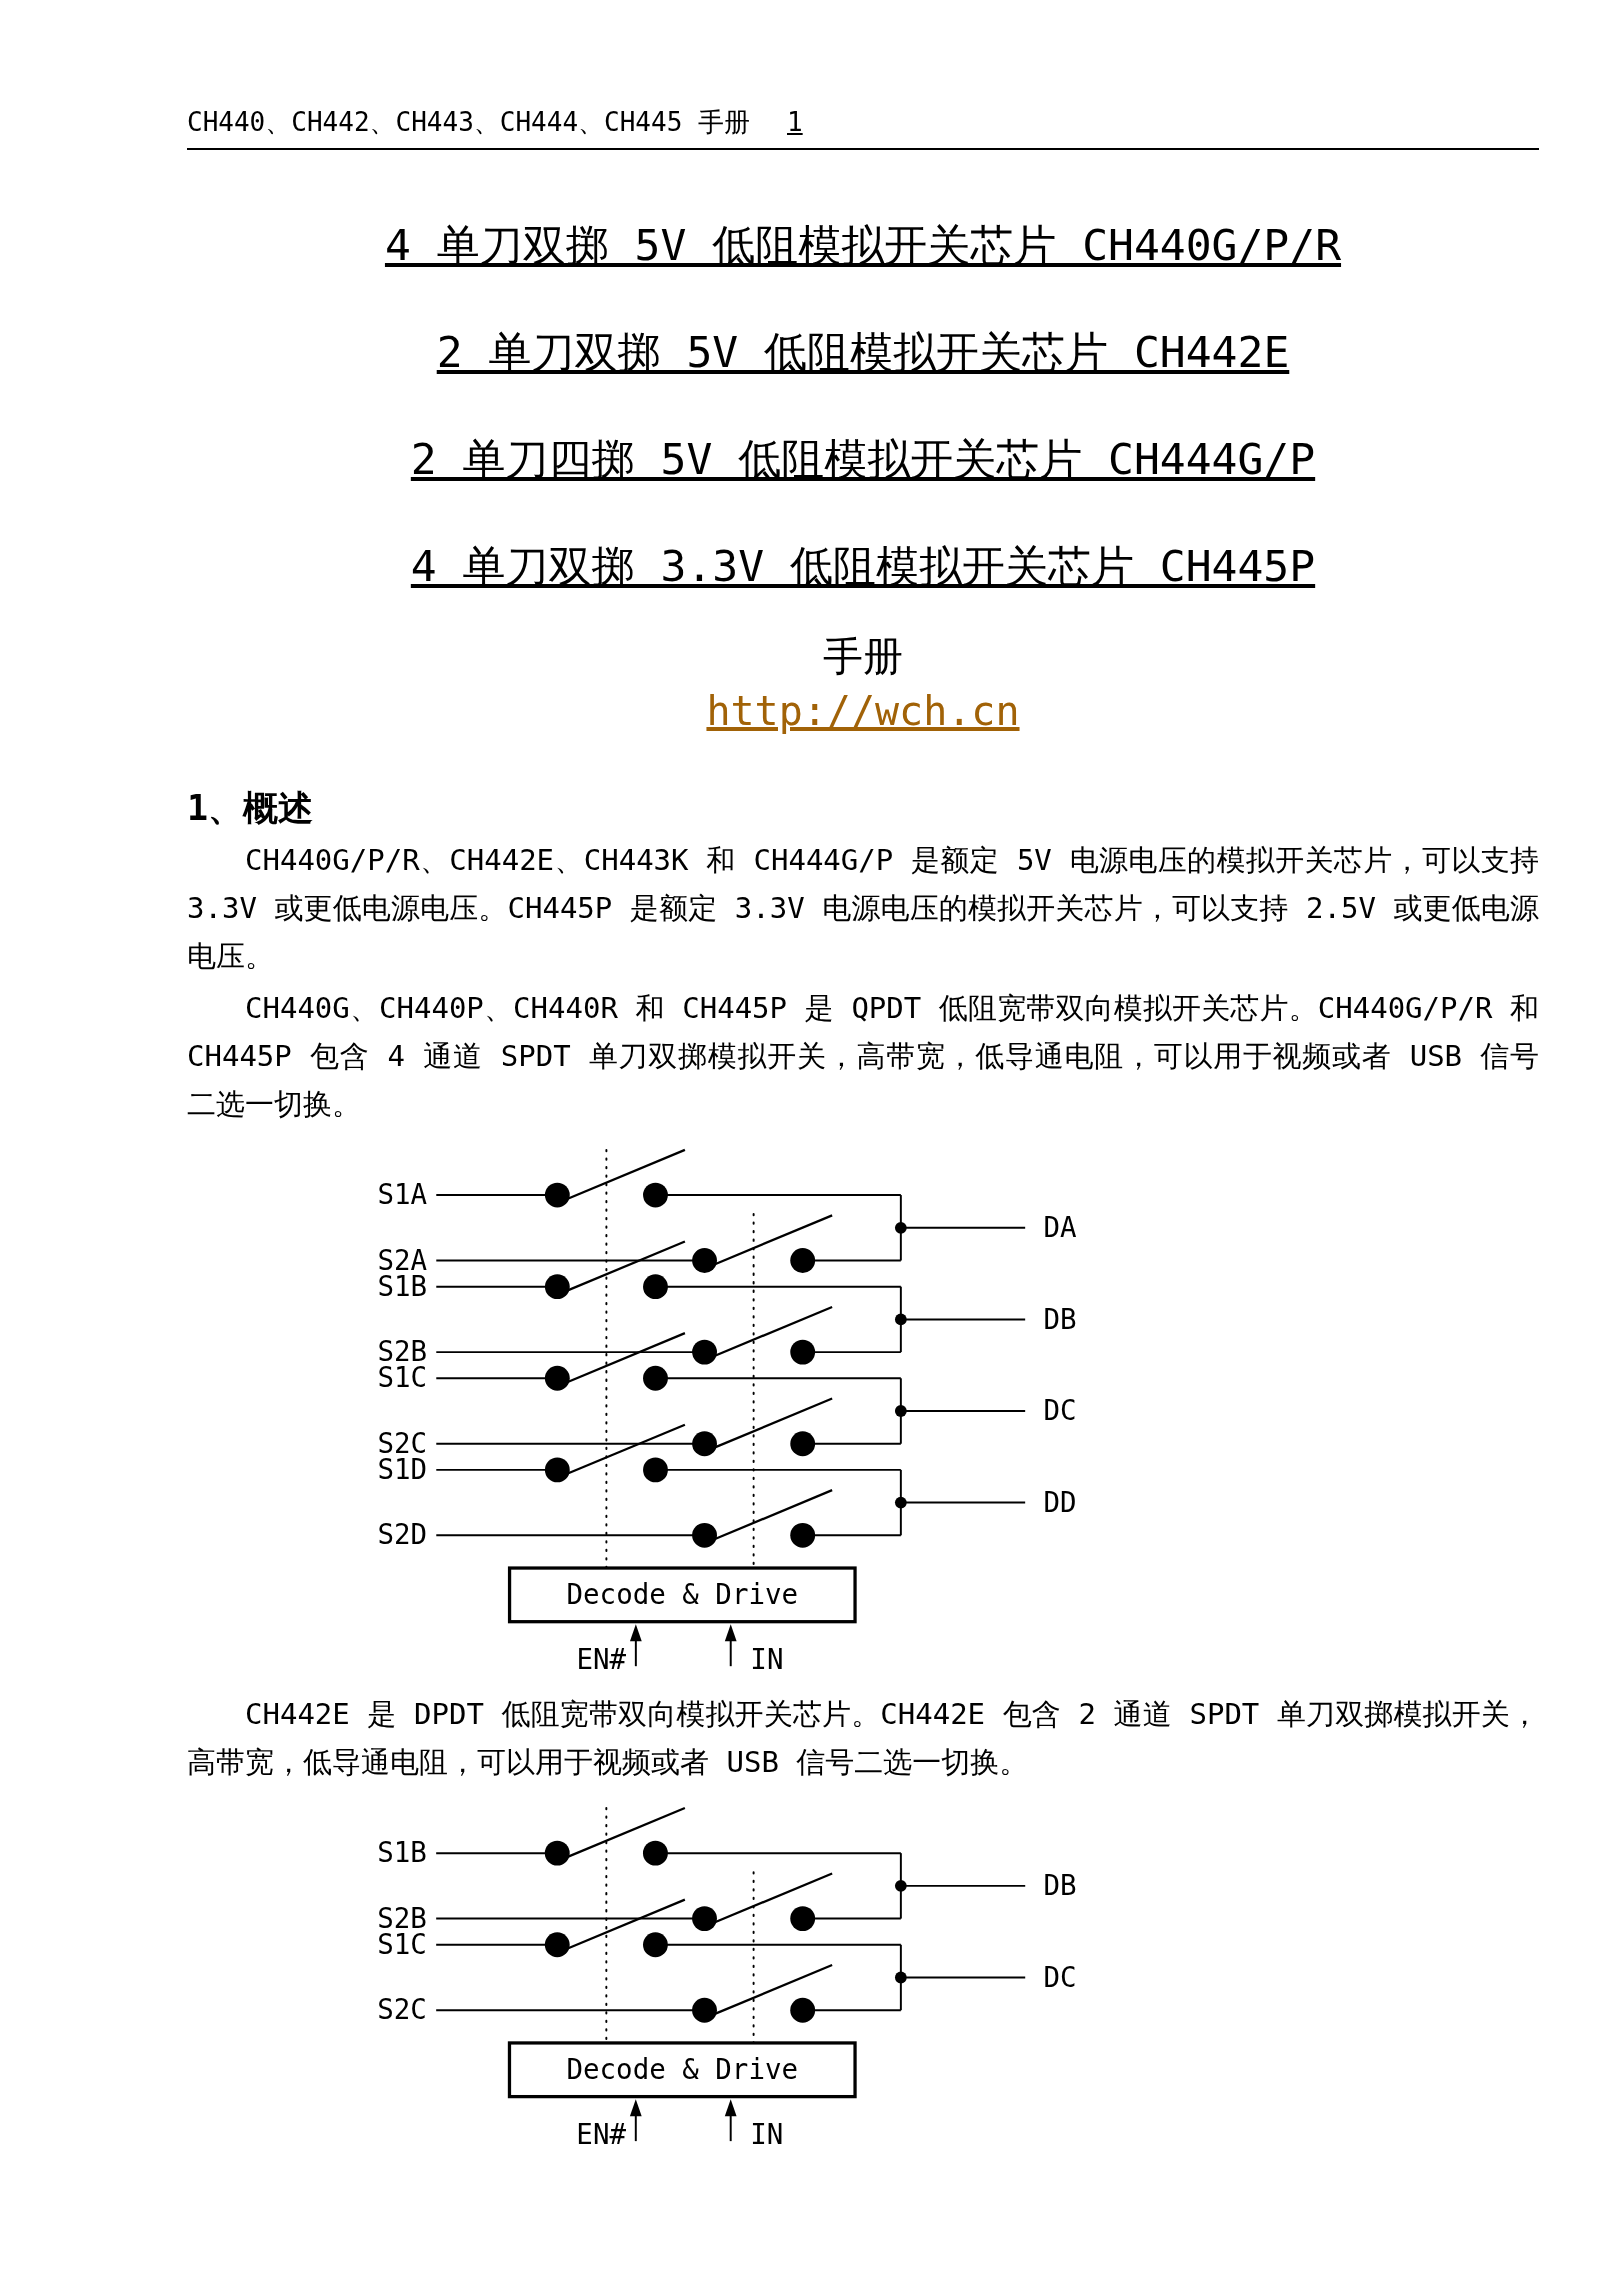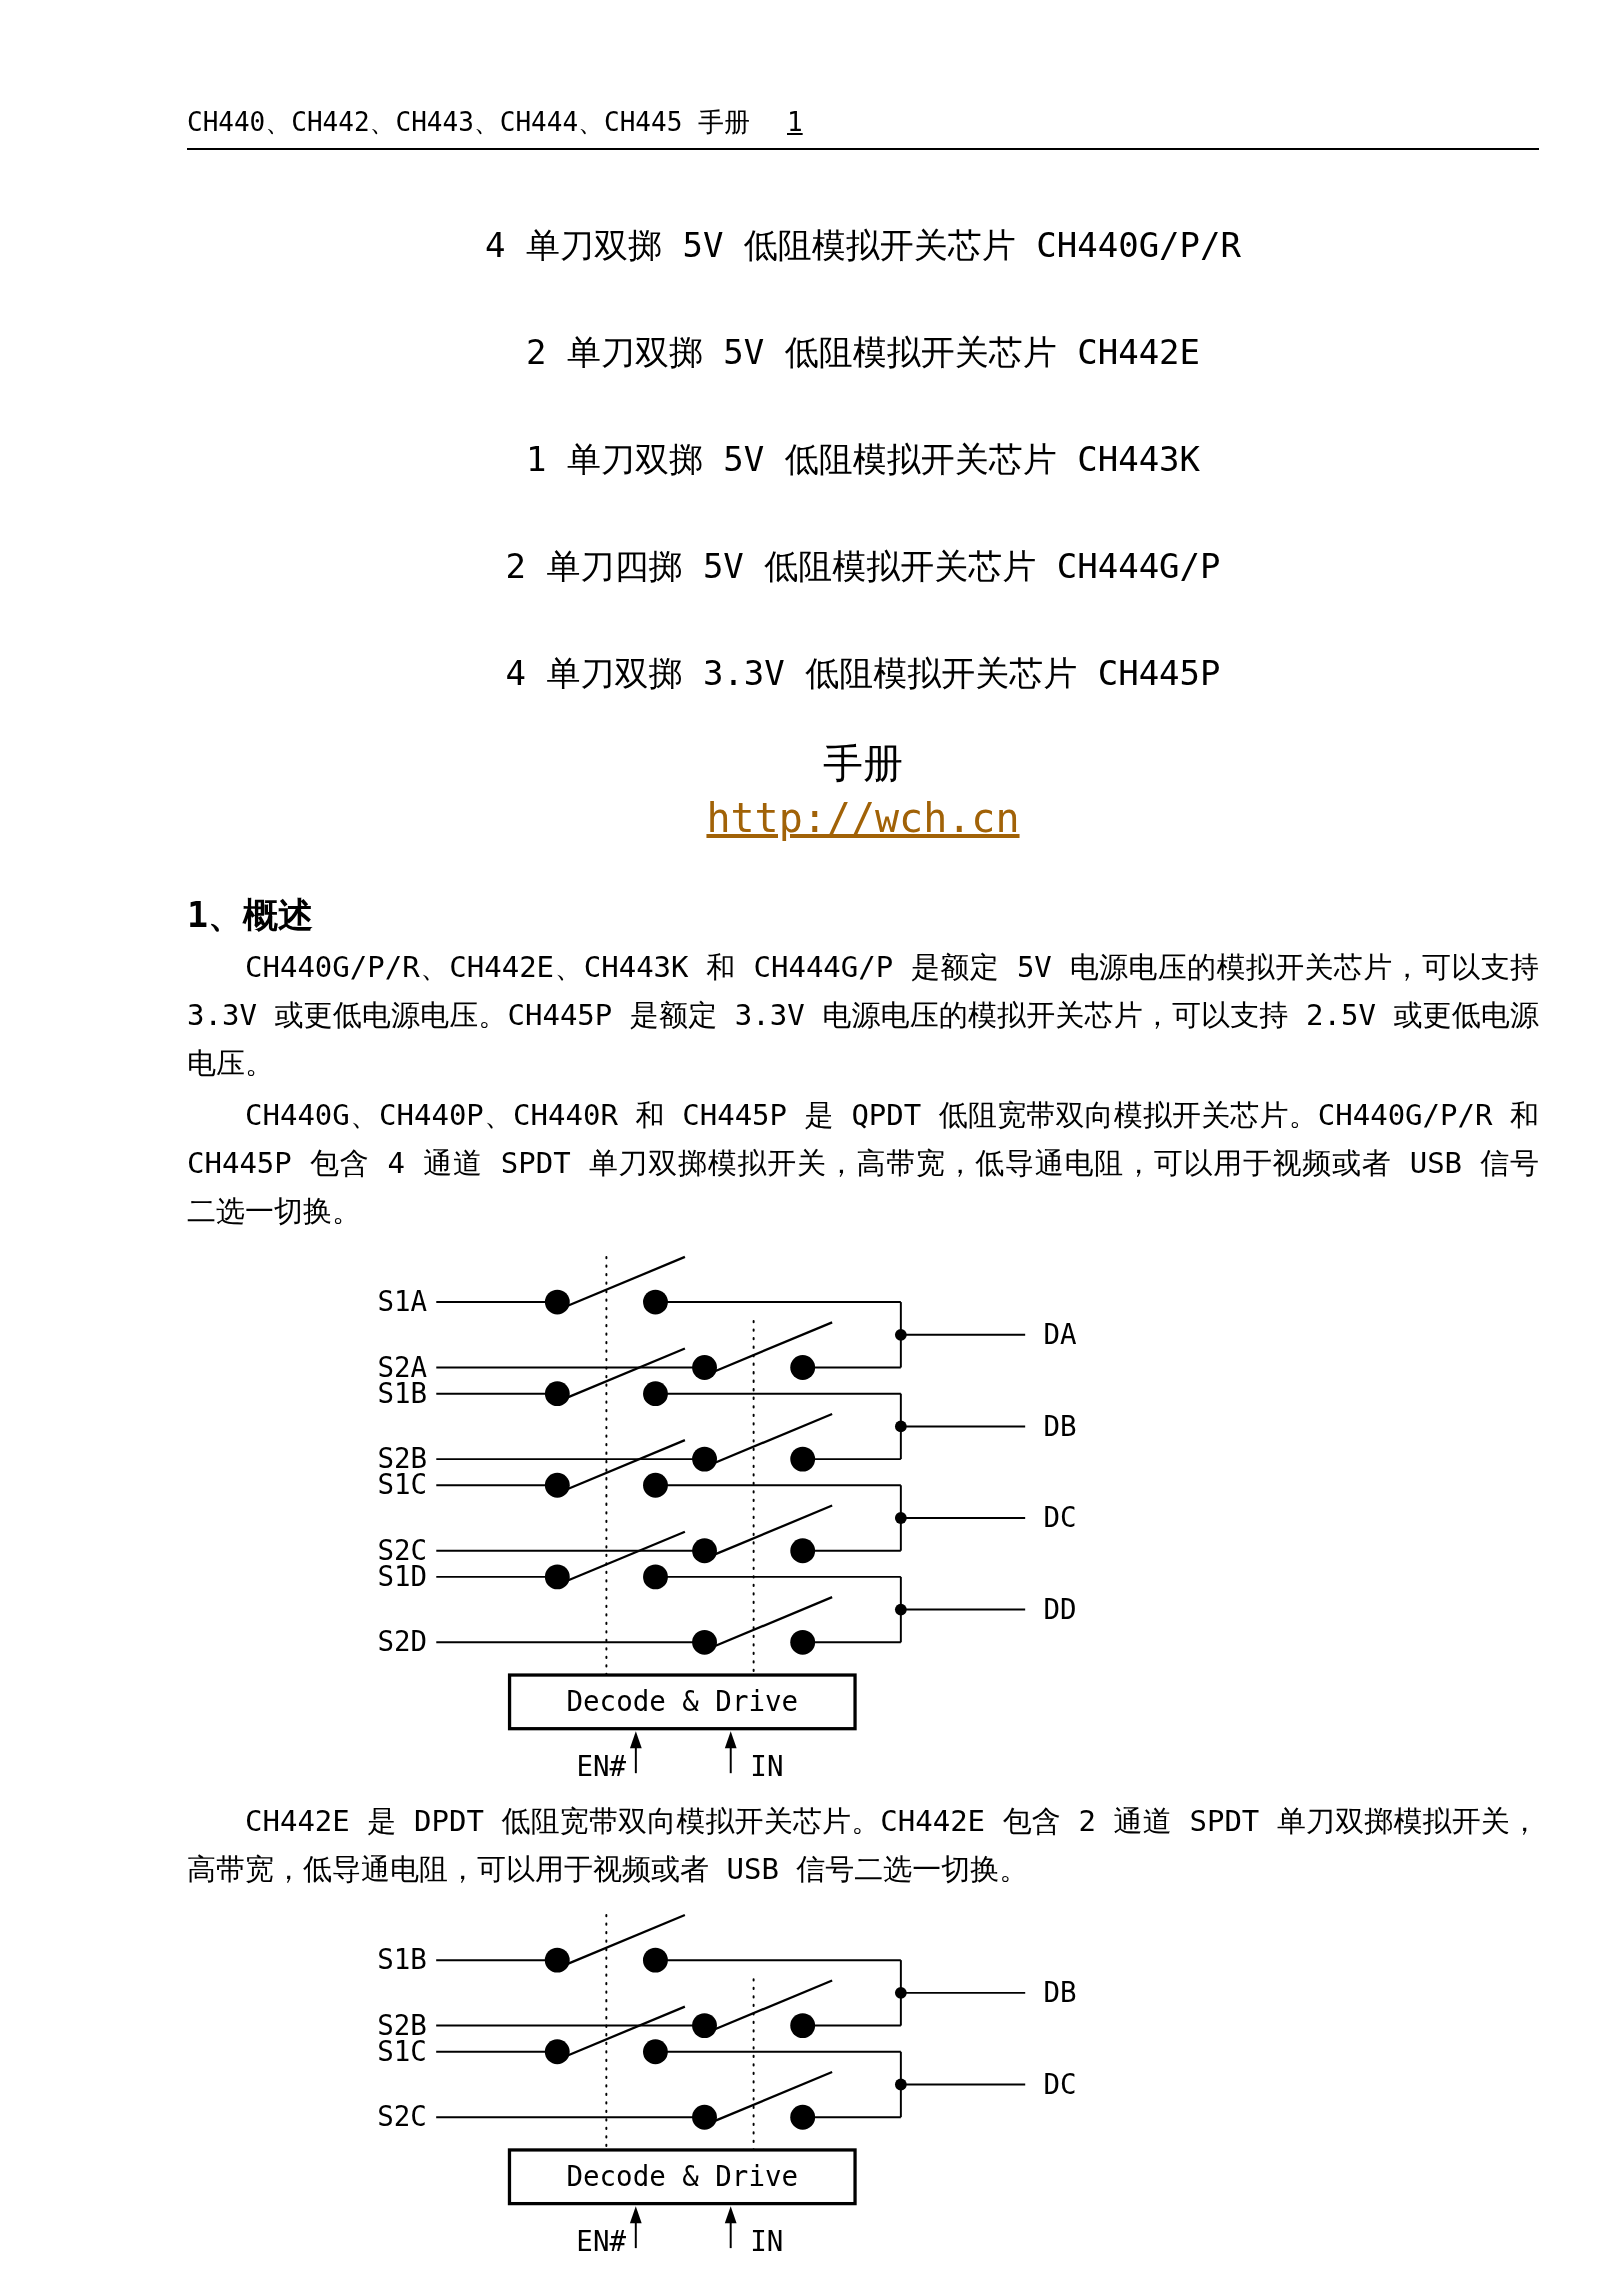--- a/index.html
+++ b/index.html
@@ -8,21 +8,21 @@
     width:1622px; height:2295px; background:#fff; color:#000;
     font-family:"DejaVu Sans Mono","DejaVu Sans","Liberation Sans",sans-serif;
     padding:105px 83px 0 187px; overflow:hidden; position:relative;
   }
   .header-row {
     display:flex; align-items:baseline; font-size:26px;
     border-bottom:2.6px solid #000; padding-bottom:7.9px;
   }
   .page-num { margin-left:37px; text-decoration:underline; }
   .titles { margin-top:42px; text-align:center; }
-  .title-line { font-size:34px; line-height:107px; white-space:nowrap; }
+  .title-line { font-size:43px; line-height:107px; white-space:nowrap;text-decoration:underline; }
   .meta { margin-top:9.2px; text-align:center; font-size:40px; line-height:55px; }
   .meta a { color:#a16207; text-decoration:underline; }
   .section-heading { margin-top:46px; font-size:35px; line-height:47px; font-weight:bold; }
   .para {
     margin-top:3.9px; font-size:29px; line-height:48px;
     text-align:justify; text-indent:58px;
   }
   .para-after { margin-top:14px; }
   .diagram { display:block; margin:18.3px 0 0 151px; }
   .diagram line { stroke:#000; stroke-width:3; }
@@ -41,21 +41,20 @@
 <div class="page">
 
   <div class="header-row">
     <span>CH440、CH442、CH443、CH444、CH445 手册</span>
     <span class="page-num">1</span>
   </div>
 
   <div class="titles">
     <div class="title-line">4 单刀双掷 5V 低阻模拟开关芯片 CH440G/P/R</div>
     <div class="title-line">2 单刀双掷 5V 低阻模拟开关芯片 CH442E</div>
-    <div class="title-line">1 单刀双掷 5V 低阻模拟开关芯片 CH443K</div>
     <div class="title-line">2 单刀四掷 5V 低阻模拟开关芯片 CH444G/P</div>
     <div class="title-line">4 单刀双掷 3.3V 低阻模拟开关芯片 CH445P</div>
   </div>
 
   <div class="meta">
     <div>手册</div>
     <div><a href="#">http://wch.cn</a></div>
   </div>
 
   <div class="section-heading">1、概述</div>

